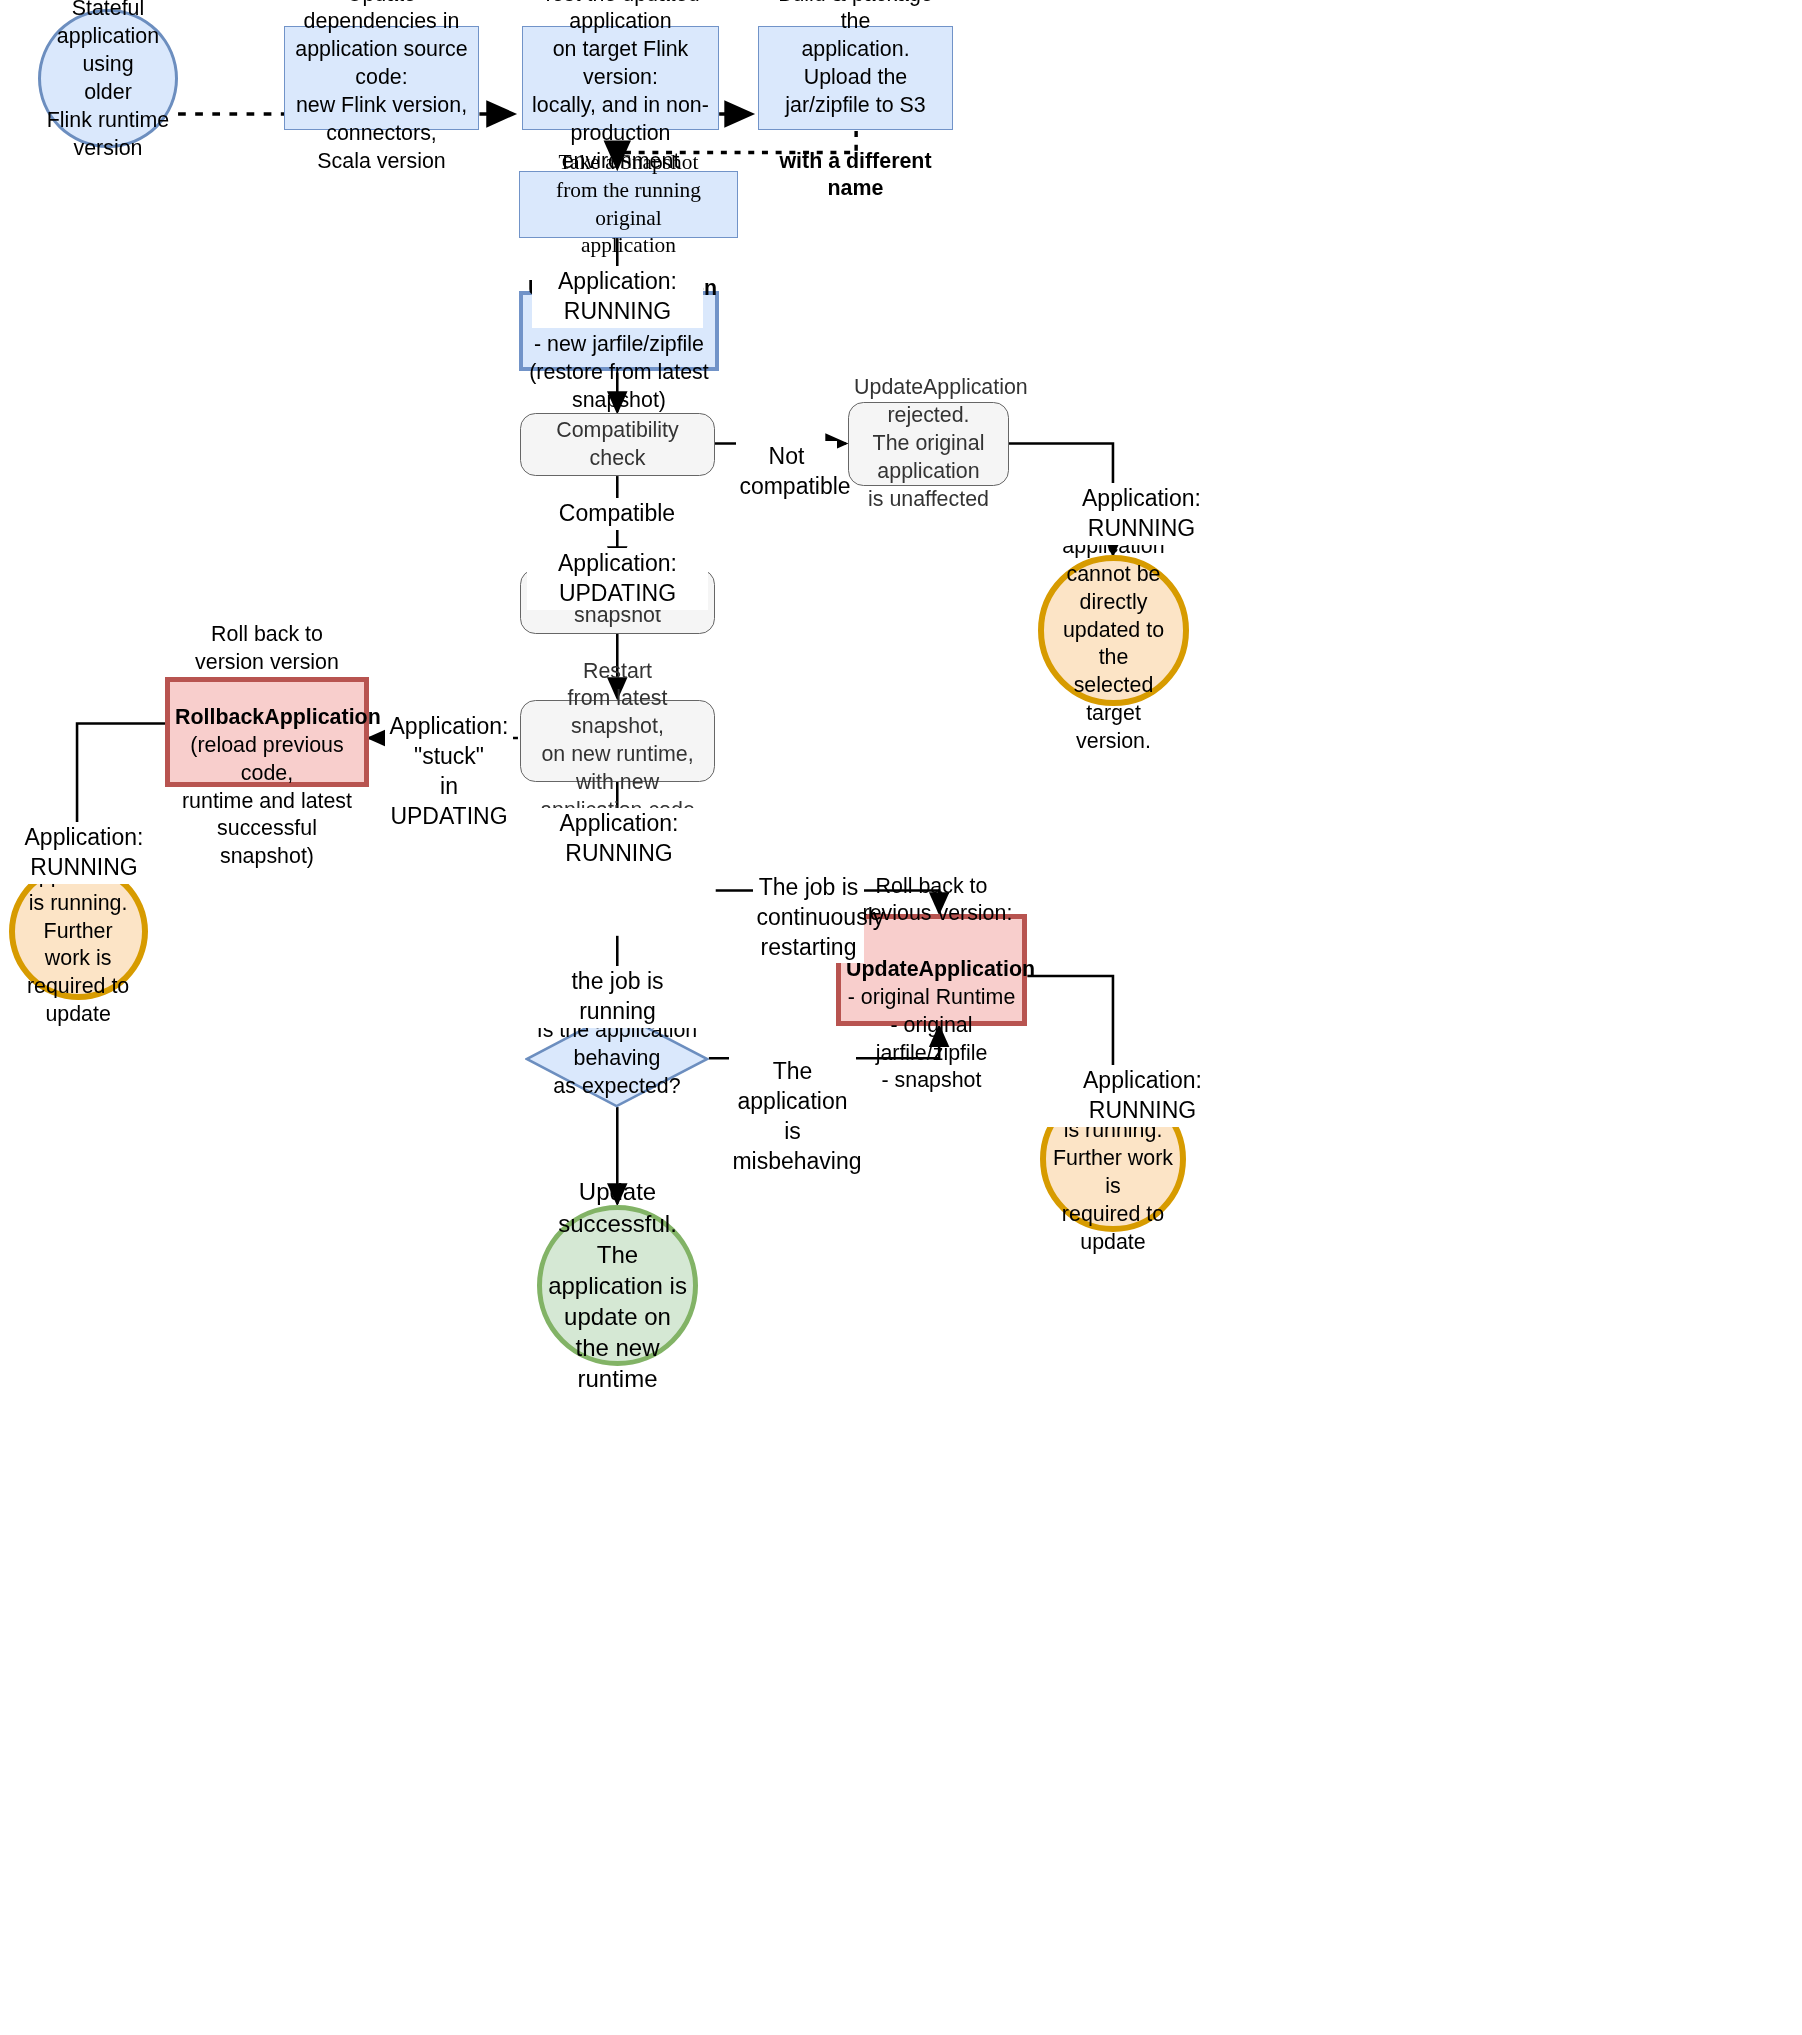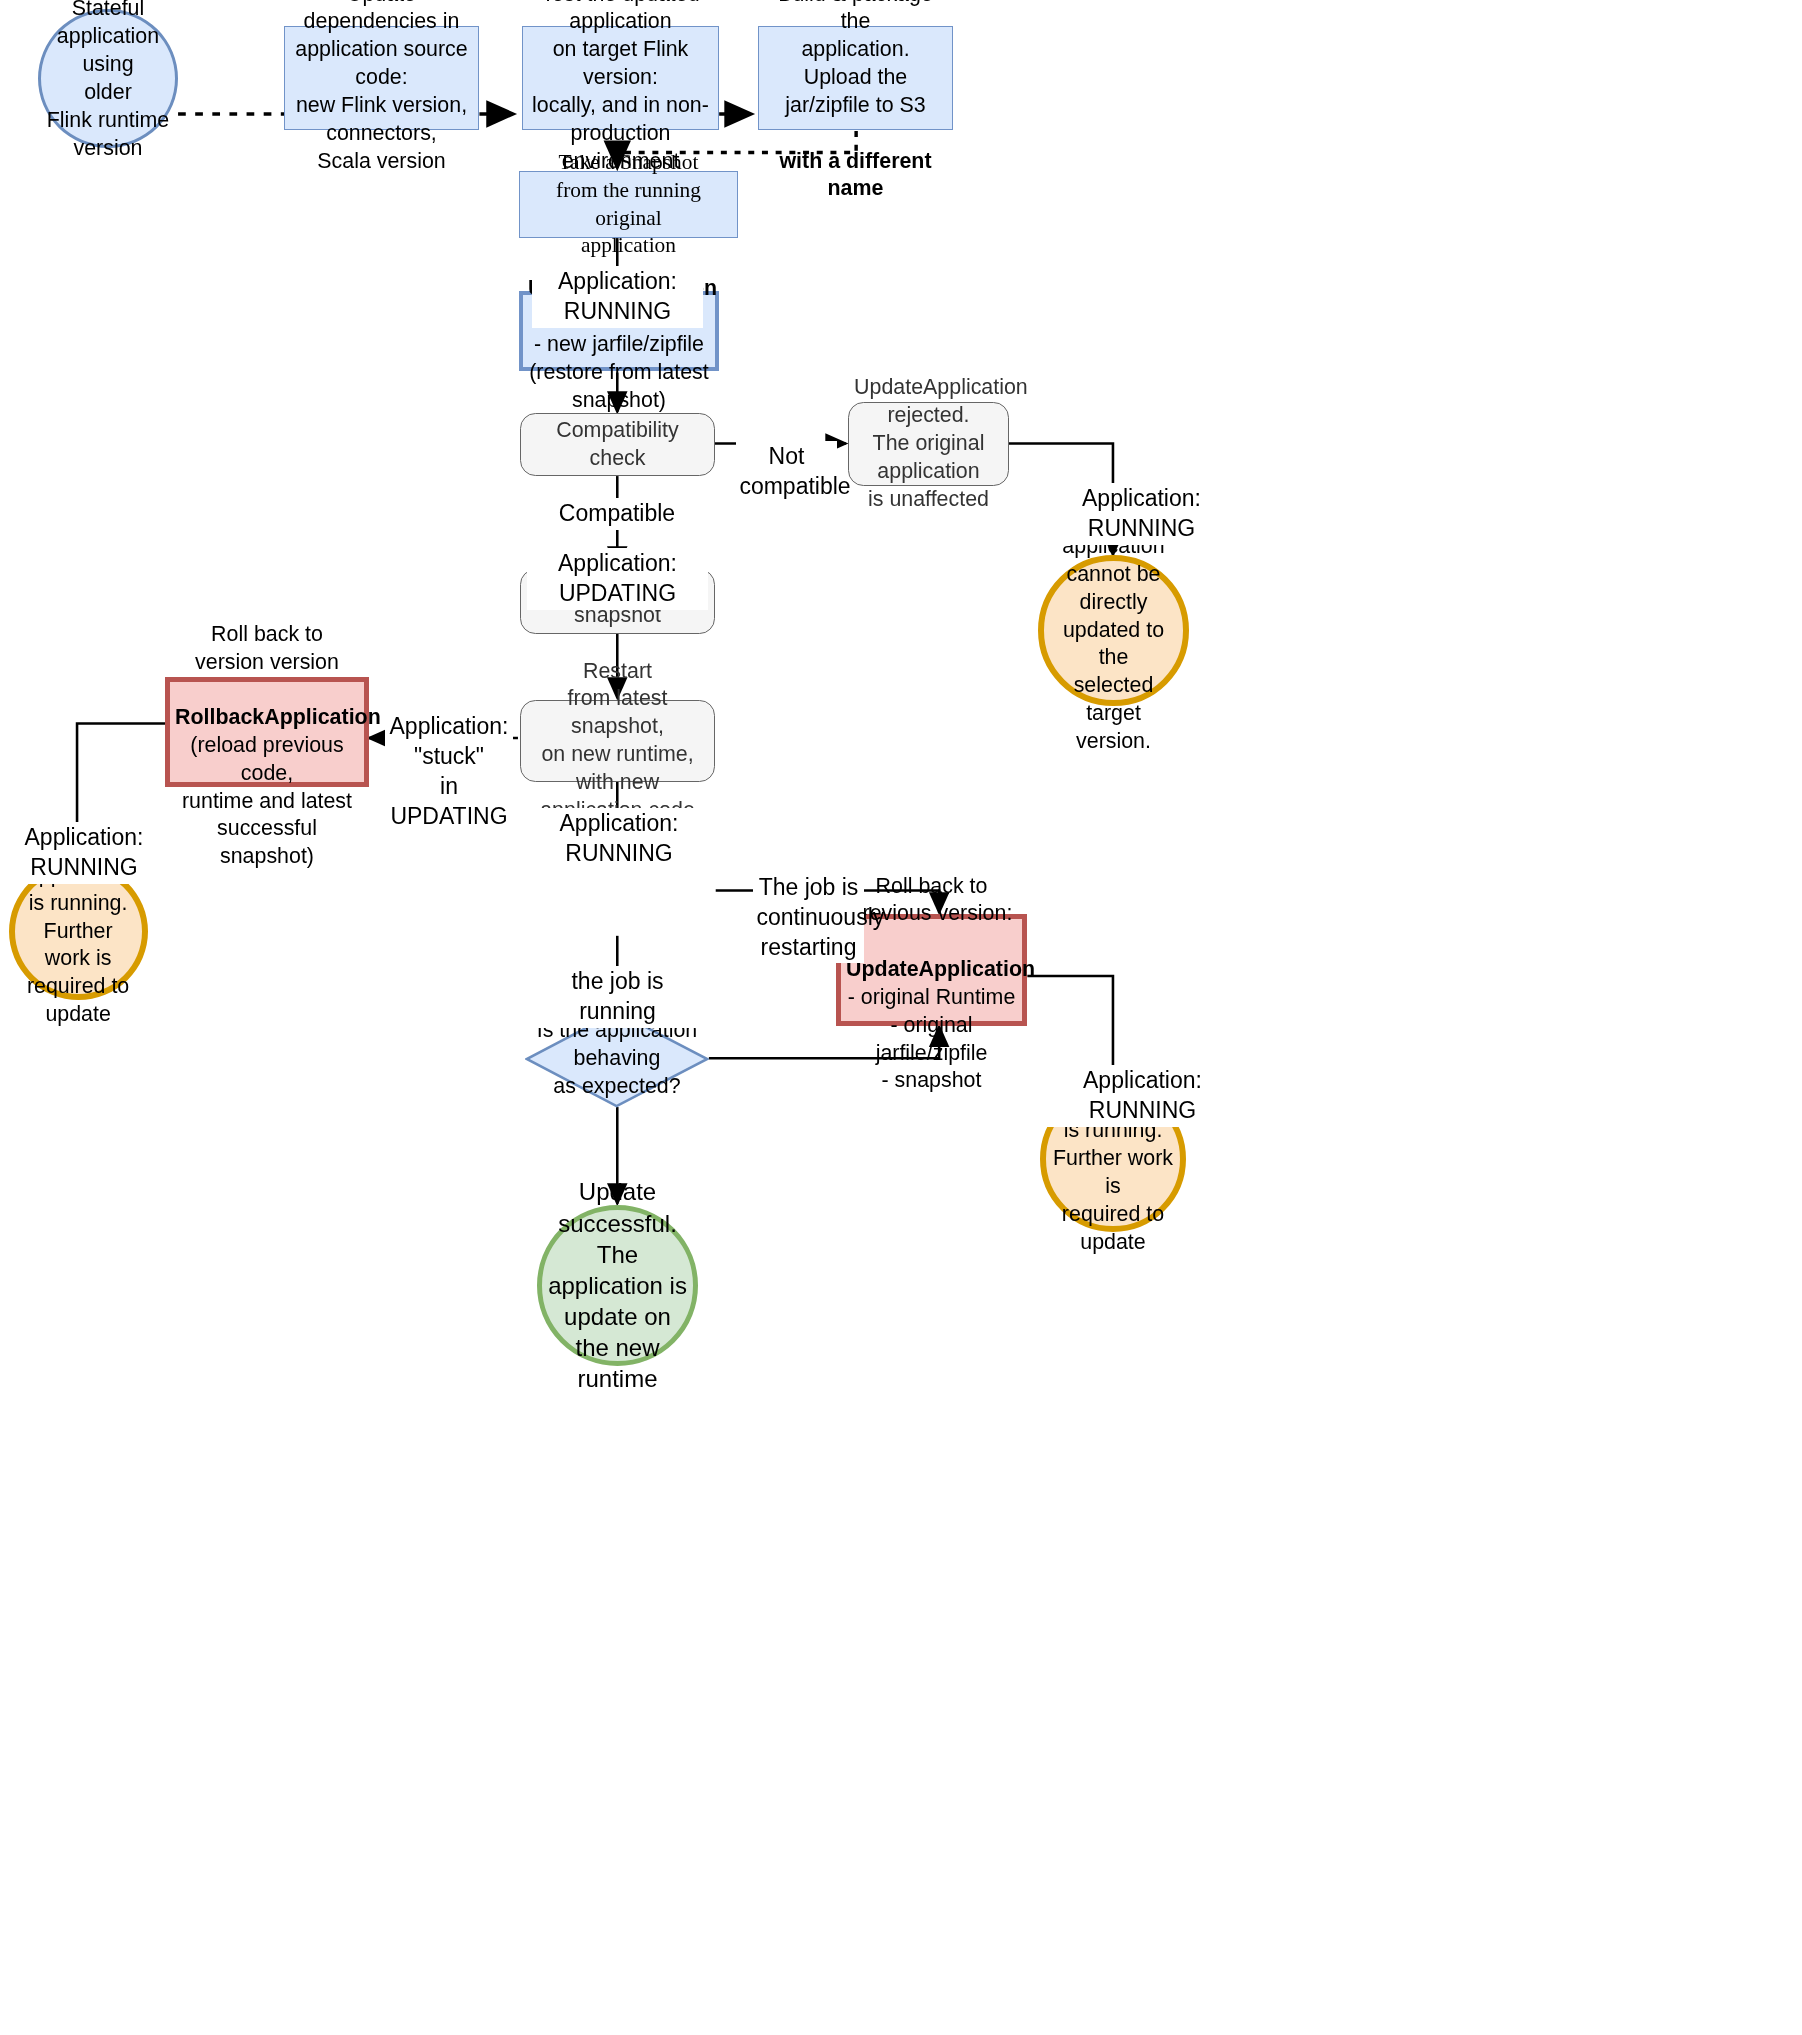--- a/index.html
+++ b/index.html
@@ -311,17 +311,19 @@
   <div class="edge-label" style="left:0px; top:806px; width:168px;">Application: RUNNING</div>
 
   <div class="edge-label" style="left:531px; top:792px; width:176px;">Application: RUNNING</div>
 
   <div class="edge-label" style="left:753px; top:856px; width:111px;">The job is
 continuously
 restarting</div>
 
   <div class="edge-label" style="left:538px; top:950px; width:159px;">the job is running</div>
 
+  <div class="edge-label" style="left:729px; top:1040px; width:127px;">The application
+is misbehaving</div>
 
   <div class="edge-label" style="left:1026px; top:1049px; width:233px;">Application: RUNNING</div>
 
 </div>
 
 
 </body></html>

